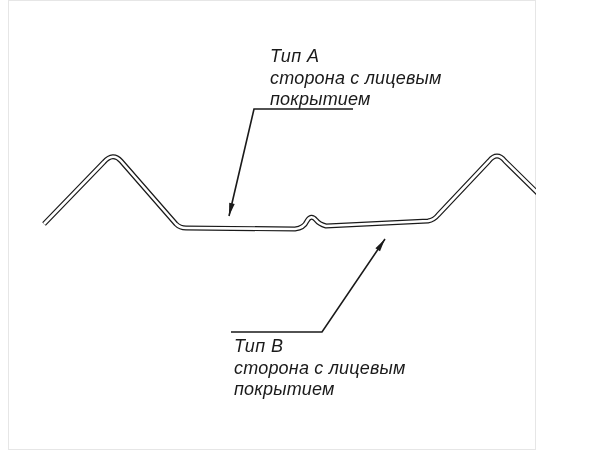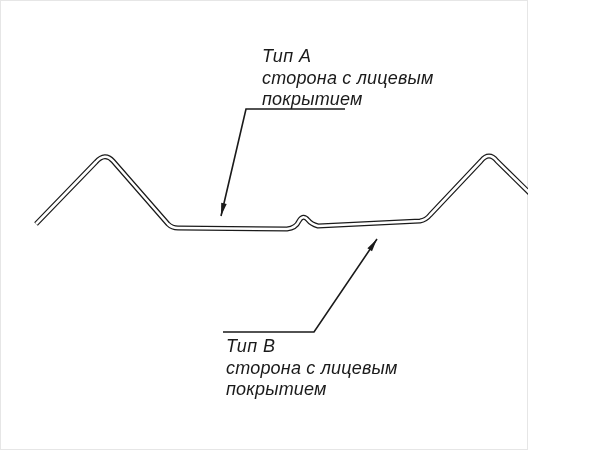--- a/index.html
+++ b/index.html
@@ -8,20 +8,21 @@
     background: #ffffff;
   }
   .canvas {
     position: relative;
     width: 528px;
     height: 450px;
     background: #ffffff;
     box-shadow: inset 0 0 0 1px #e6e6e6;
     overflow: hidden;
     font-family: "Liberation Sans", sans-serif;
+    margin-left: 8px;
   }
   svg {
     display: block;
   }
   .callout-text {
     font-family: "Liberation Sans", "DejaVu Sans", sans-serif;
     font-style: italic;
     font-size: 18px;
     fill: #1a1a1a;
     letter-spacing: 0.2px;

